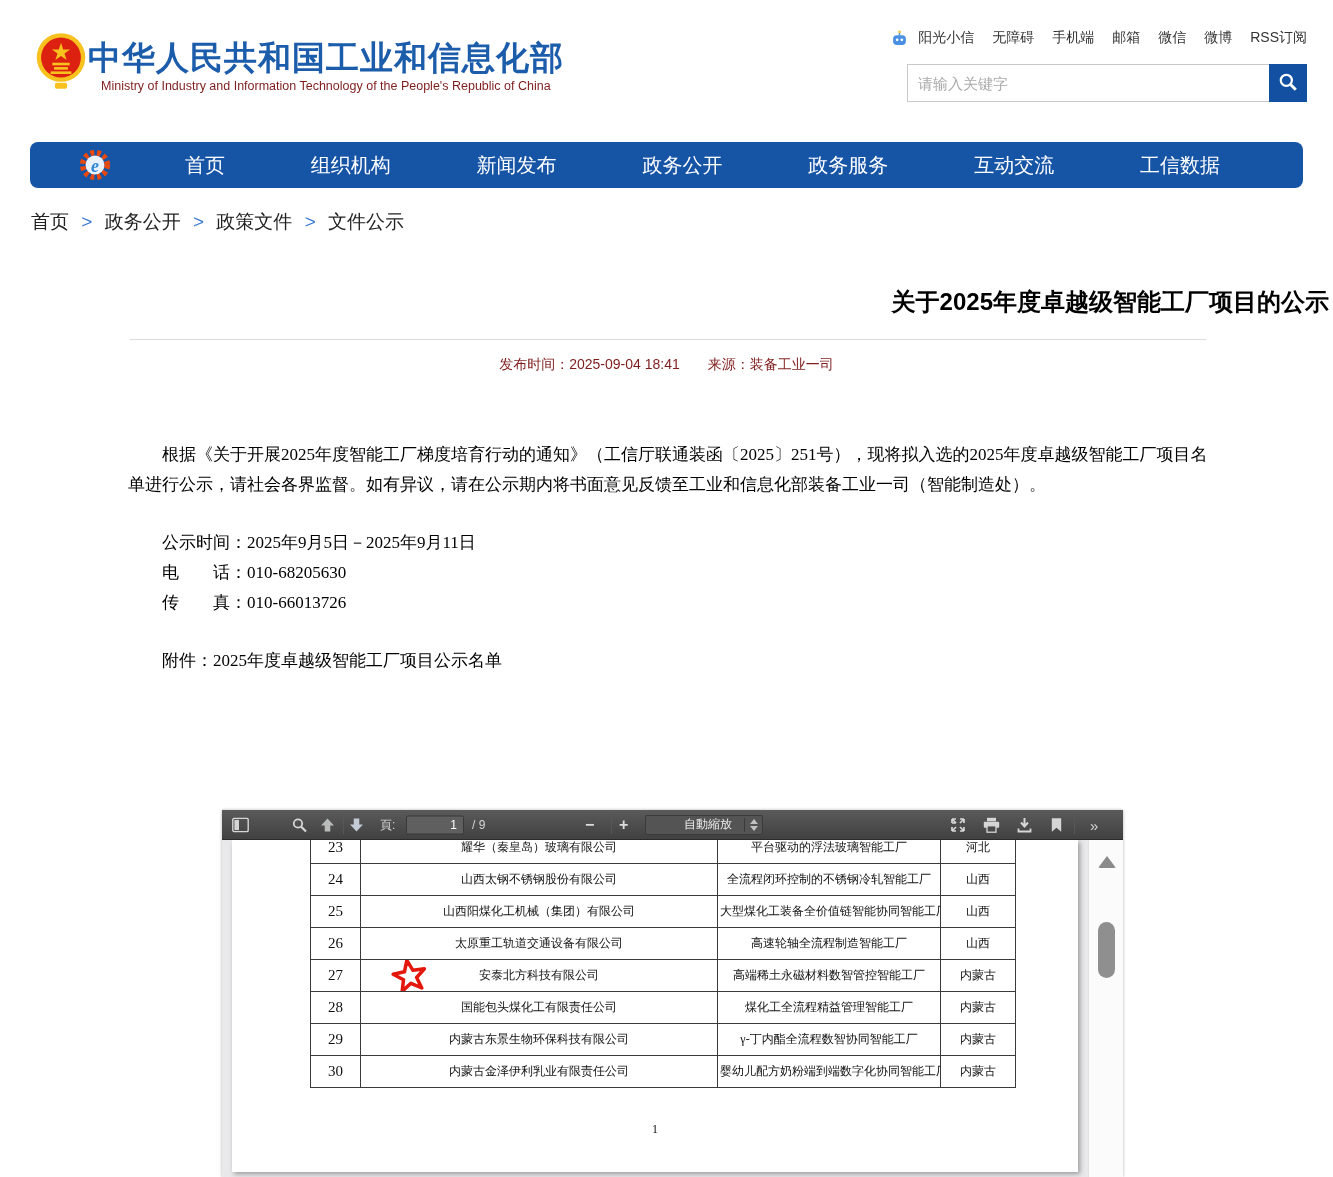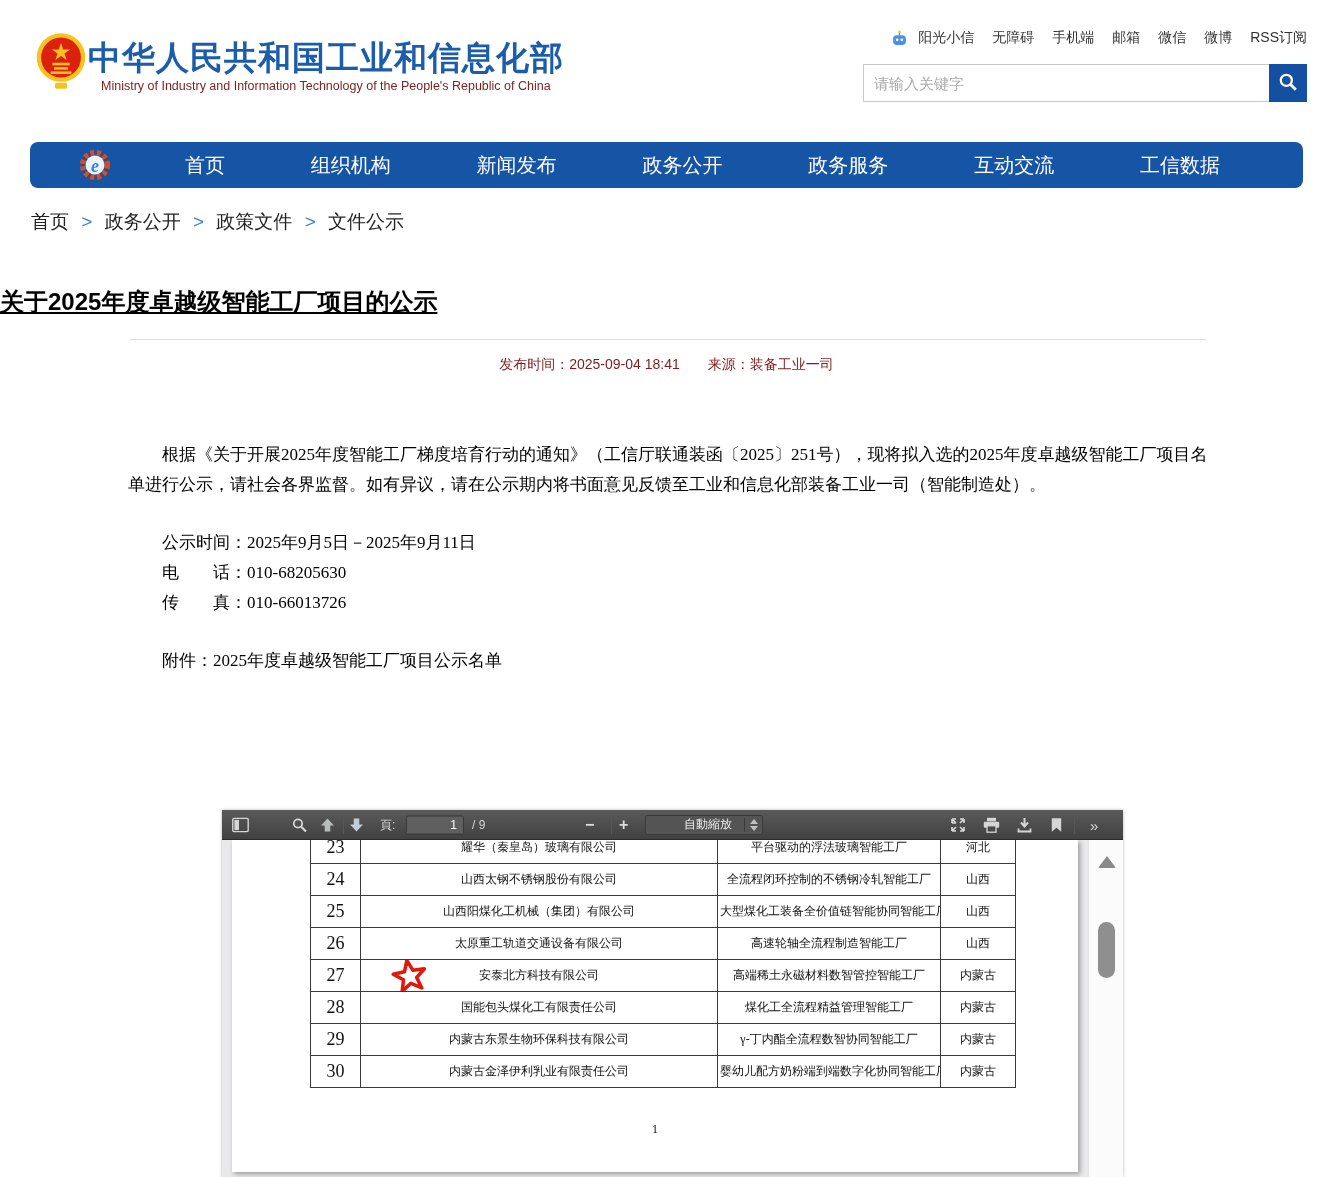--- a/index.html
+++ b/index.html
@@ -11,43 +11,43 @@
   .emblem { position:absolute; left:35px; top:32px; }
   .site-title { position:absolute; left:88px; top:36px; font-size:33px; font-weight:bold;
                 color:#1b5cab; letter-spacing:1px; white-space:nowrap; }
   .site-subtitle { position:absolute; left:101px; top:79px; font-size:12.5px; color:#7f1d1d; }
 
   .quick-links { position:absolute; top:29px; right:26px; display:flex; align-items:center;
                  gap:18px; font-size:14px; color:#333; }
   .quick-links .ql { cursor:pointer; white-space:nowrap; }
   .robot { display:inline-flex; margin-right:-8px; }
 
-  .search-bar { position:absolute; top:64px; right:26px; width:444px; height:38px; display:flex; }
+  .search-bar { position:absolute; top:64px; right:26px; width:400px; height:38px; display:flex; }
   .search-input { flex:1; border:1px solid #c9c9c9; border-right:none; padding:0 10px;
                   font-size:15px; color:#333; outline:none; }
   .search-input::placeholder { color:#a9a9a9; }
   .search-btn { width:38px; height:38px; background:#1450a2; border:none; cursor:pointer;
                 display:flex; align-items:center; justify-content:center; }
 
   
   .navbar { position:absolute; left:30px; top:142px; width:1273px; height:46px;
             background:#1654a6; border-radius:8px; display:flex; align-items:center; }
   .nav-logo { margin-left:48px; display:flex; align-items:center; }
   .nav-items { flex:1; display:flex; justify-content:space-around; align-items:center;
                list-style:none; margin:0 40px 0 30px; }
   .nav-items li { color:#fff; font-size:20px; cursor:pointer; white-space:nowrap; }
 
   
   .breadcrumb { position:absolute; left:31px; top:209px; font-size:19px; color:#222; }
   .breadcrumb .sep { color:#3a7bd0; margin:0 7px; }
   .breadcrumb .bc { cursor:pointer; }
 
   
-  .article-title { position:absolute; left:0; right:4px; top:286px; text-align:left;
-                   font-size:24px; font-weight:bold; color:#000;text-decoration:underline; }
+  .article-title { position:absolute; left:0; right:4px; top:286px; text-align:right;
+                   font-size:24px; font-weight:bold; color:#000; }
   .title-divider { position:absolute; left:130px; width:1076px; top:339px;
                    border-top:1px solid #dcdcdc; }
   .article-meta { position:absolute; left:0; right:0; top:356px; text-align:center;
                   font-size:14px; color:#7f1d1d; }
   .article-meta .meta-src { margin-left:28px; }
 
   .article-body { position:absolute; left:128px; width:1080px; top:440px;
                   font-family:"Liberation Serif","DejaVu Serif",serif;
                   font-size:17px; line-height:30px; color:#000; }
   .article-body p { text-indent:2em; }
@@ -84,21 +84,21 @@
   .more-btn { font-size:15px; color:#d6d6d6; letter-spacing:-1px; }
 
   .pdf-content { position:relative; height:337px; overflow:hidden; }
   .pdf-page { position:absolute; left:10px; top:0; width:846px; height:332px; background:#fff;
               box-shadow:2px 2px 5px rgba(0,0,0,.35); }
 
   .pdf-table { position:absolute; left:78px; top:-9px; width:685px; border-collapse:collapse;
                table-layout:fixed; font-family:"Liberation Serif","DejaVu Serif",serif; }
   .pdf-table td { border:1px solid #3a3a3a; height:32px; text-align:center;
                   font-size:12px; color:#111; padding:0 2px; overflow:hidden; white-space:nowrap; }
-  .pdf-table .col-no { width:50px; font-size:18px;text-align:center; }
+  .pdf-table .col-no { width:50px; font-size:15px;text-align:center; }
   .pdf-table .col-company { width:357px; position:relative; }
   .pdf-table .col-project { width:223px; }
   .pdf-table .col-province { width:75px; }
   .star-badge { position:absolute; left:30px; top:-3px; pointer-events:none; }
 
   .page-footer-num { position:absolute; left:0; right:0; top:282px; text-align:center;
                      font-size:12px; color:#111;
                      font-family:"Liberation Serif","DejaVu Serif",serif; }
 
   .pdf-scrollbar { position:absolute; top:0; right:0; width:35px; bottom:0;

